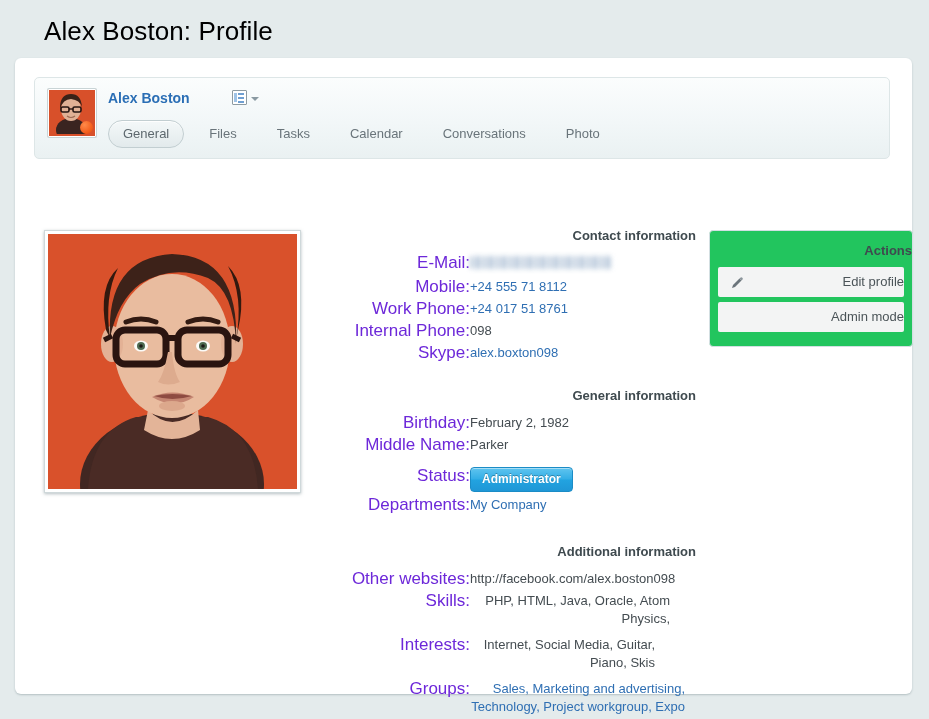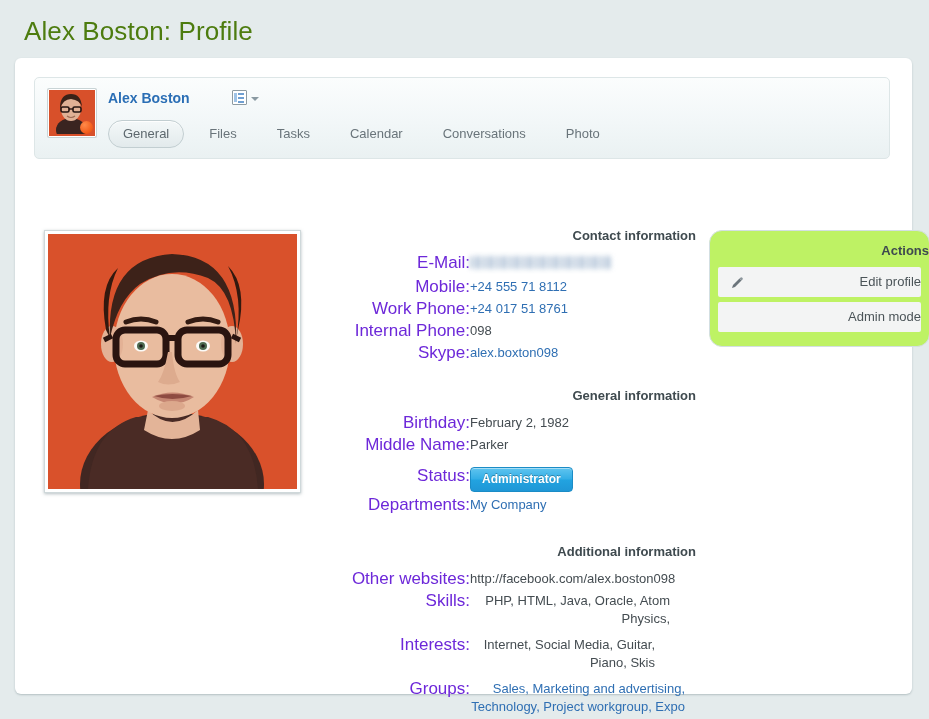--- a/index.html
+++ b/index.html
@@ -13,22 +13,22 @@
     font-family: "Liberation Sans", sans-serif;
     font-size: 13px;
     color: #3a3a3a;
     overflow: hidden;
   }
 
   
   .page-title {
     font-size: 26px;
     font-weight: normal;
-    color: #4d7c0f;
-    padding: 14px 0 0 24px;
+    color: #000000;
+    padding: 14px 0 0 44px;
     letter-spacing: 0.1px;
     height: 40px;
     line-height: 34px;
   }
 
   
   .content-card {
     position: absolute;
     left: 15px;
     top: 58px;
@@ -232,24 +232,24 @@
     border: 1px solid #1b8cc6;
     box-shadow: inset 0 1px 0 rgba(255,255,255,0.45);
     line-height: 14px;
   }
 
   
   .actions-panel {
     position: absolute;
     left: 694px;
     top: 172px;
-    width: 221px;
+    width: 204px;
     border: 1px solid #d3dfe2;
-    border-radius: 13px;
-    background: #bef264;
+    border-radius: 4px;
+    background: #22c55e;
     box-sizing: border-box;
     padding: 0 0 9px 0;
   }
   .actions-title {
     font-size: 13px;
     font-weight: bold;
     color: #3f4a4f;
     padding: 12px 0 9px 18px;
   }
   .action-item {

